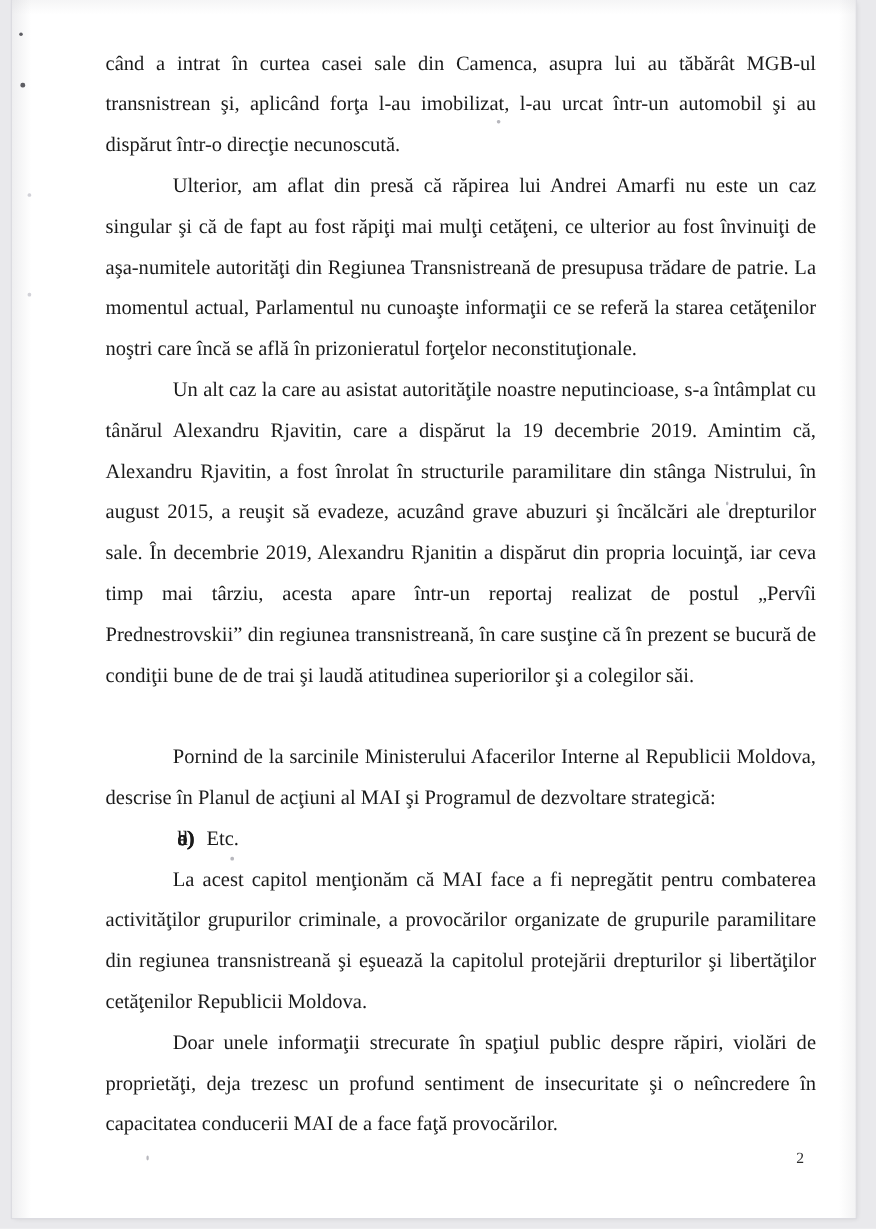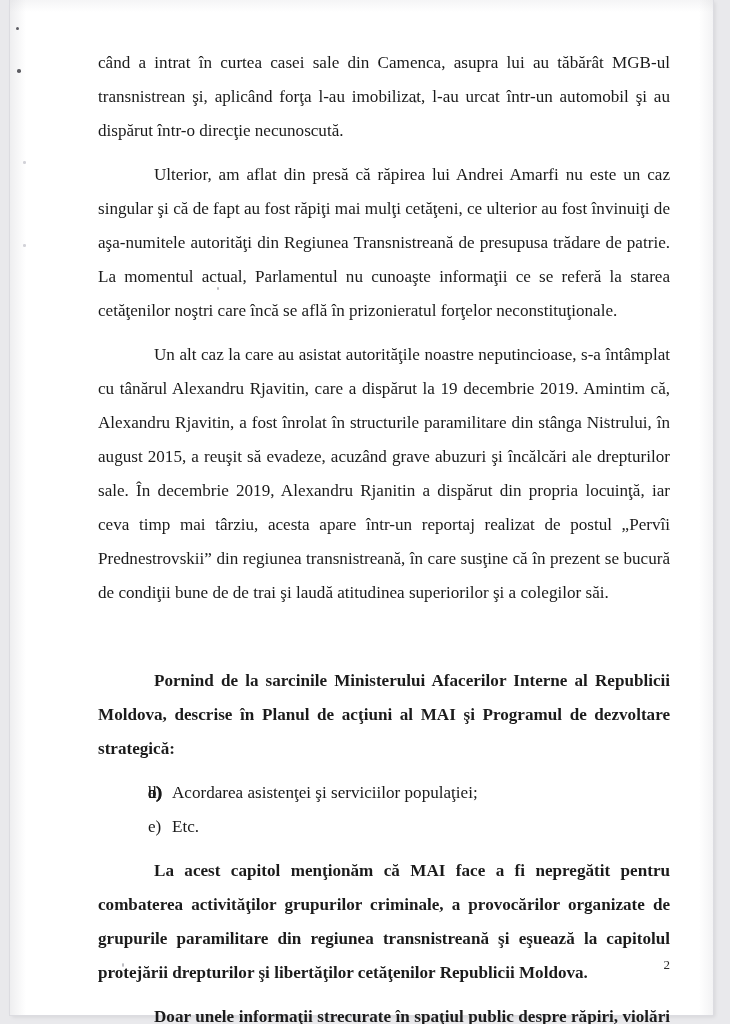--- a/index.html
+++ b/index.html
@@ -42,30 +42,29 @@
     top: 36px;
     width: 592px;
     color: #1b1b1b;
     font-size: 17.1px;
     line-height: 34px;
     text-align: justify;
     text-justify: inter-word;
     -webkit-font-smoothing: antialiased;
   }
   .para {
-    margin: 10px;
+    margin: 0;
     text-indent: 56px;
     text-align: justify;
   }
   .para.no-indent {
     text-indent: 0;
   }
   .para.last-line-left {
     text-align-last: left;
-    font-weight: bold;
   }
   .spacer-line {
     height: 34px;
   }
 
   
   .list-block {
     margin: 0;
     padding: 0;
     list-style: none;
@@ -142,21 +141,20 @@
         <span class="list-marker">a)</span>
       </li>
       <li class="list-item">
         <span class="list-marker">b)</span>
       </li>
       <li class="list-item">
         <span class="list-marker">c)</span>
       </li>
       <li class="list-item">
         <span class="list-marker">d)</span>
-        <span>Acordarea asistenţei şi serviciilor populaţiei;</span>
       </li>
       <li class="list-item">
         <span class="list-marker">e)</span>
         <span>Etc.</span>
       </li>
     </ul>
 
     <p class="para last-line-left">La acest capitol menţionăm că MAI face a fi nepregătit pentru combaterea activităţilor grupurilor criminale, a provocărilor organizate de grupurile paramilitare din regiunea transnistreană şi eşuează la capitolul protejării drepturilor şi libertăţilor cetăţenilor Republicii Moldova.</p>
 
     <p class="para last-line-left">Doar unele informaţii strecurate în spaţiul public despre răpiri, violări de proprietăţi, deja trezesc un profund sentiment de insecuritate şi o neîncredere în capacitatea conducerii MAI de a face faţă provocărilor.</p>

